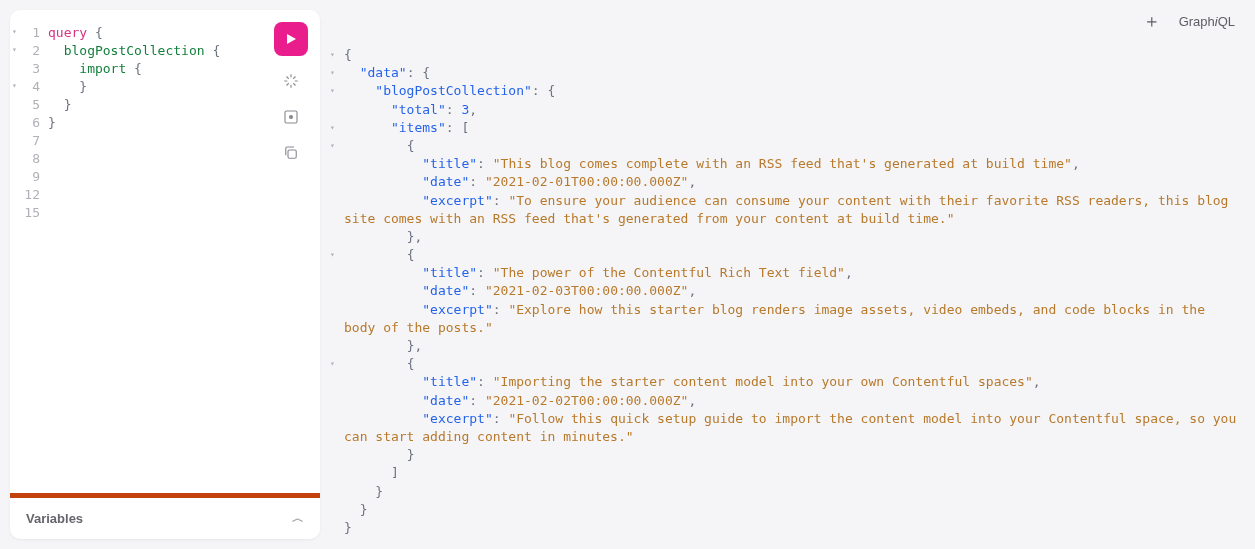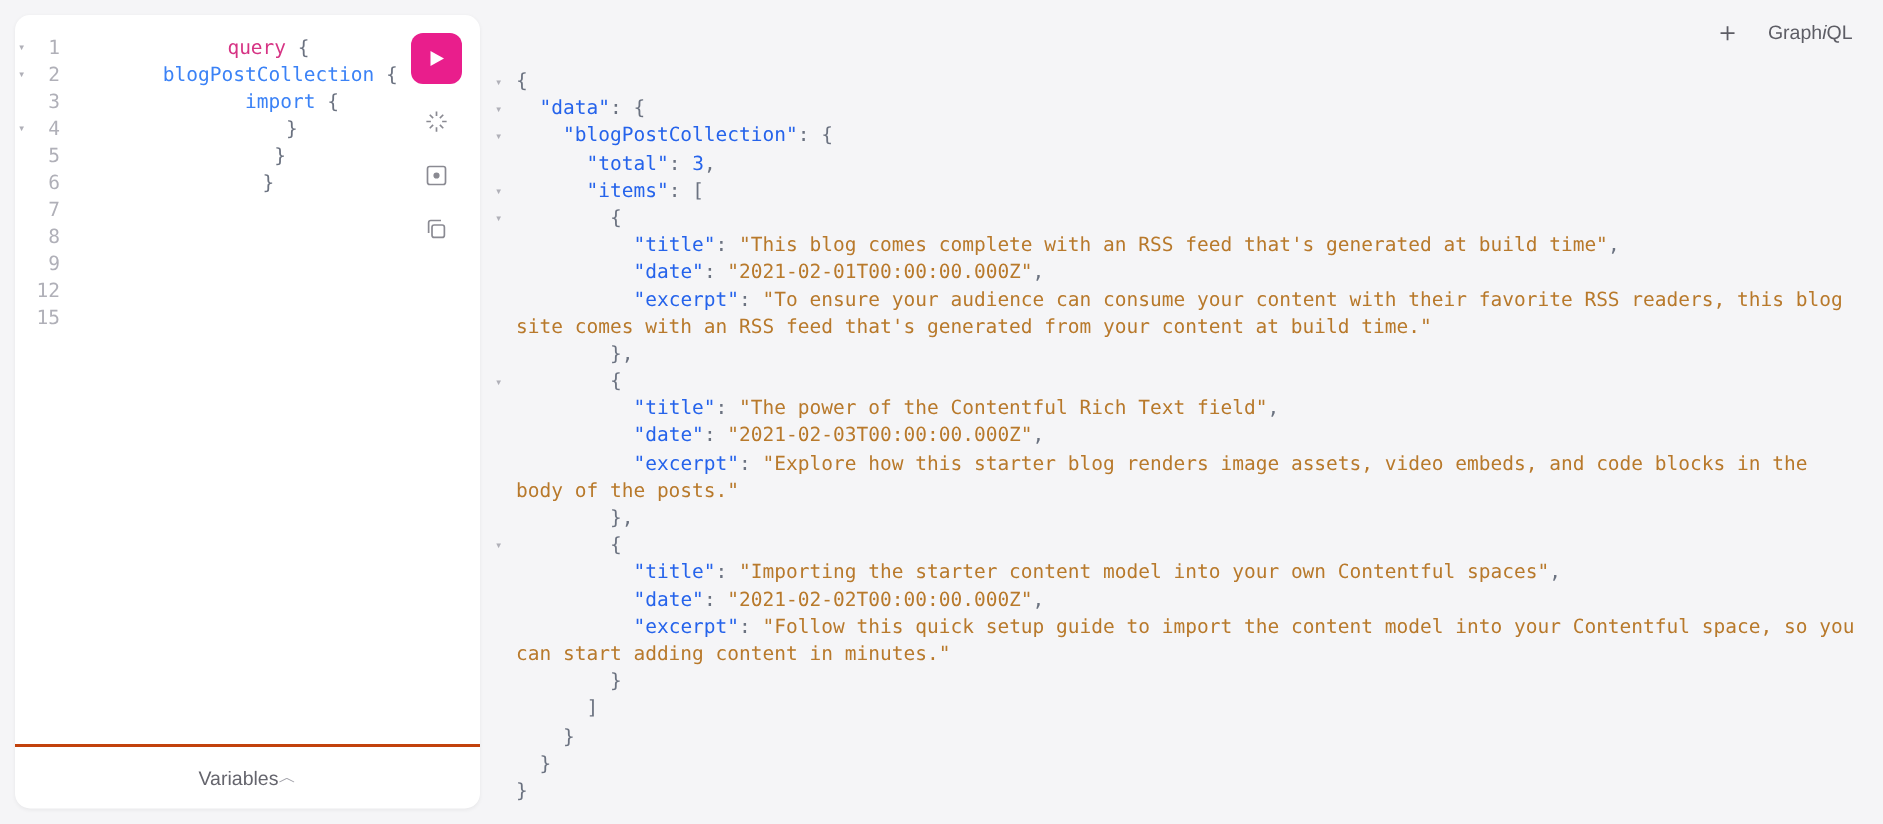--- a/index.html
+++ b/index.html
@@ -38,25 +38,25 @@
       user-select: none;
     }
     .gutter div { height: 18px; position: relative; }
     .fold-arrow {
       position: absolute;
       left: -2px;
       top: 2px;
       font-size: 8px;
       color: #b0b0b8;
     }
-    .code-lines { flex: 1; text-align: center; }
+    .code-lines { flex: 1; }
     .code-lines div { height: 18px; white-space: pre; }
     
     .tok-keyword { color: #d63384; }
-    .tok-field { color: #3b82f6; }
+    .tok-field { color: #15803d; }
     .tok-brace { color: #6b7280; }
     
     
     .tool-column {
       position: absolute;
       top: 12px;
       right: 12px;
       display: flex;
       flex-direction: column;
       align-items: center;
@@ -79,28 +79,29 @@
       display: flex;
       align-items: center;
       justify-content: center;
       width: 28px;
       height: 22px;
     }
     .tool-icon svg { stroke: #8a8a92; fill: none; stroke-width: 1.5; }
     
     
     .variables-bar {
-      border-top: 2px solid #c2410c;
+      border-top: 5px solid #c2410c;
       padding: 12px 16px;
       display: flex;
-      justify-content: center;
+      justify-content: space-between;
       align-items: center;
       cursor: pointer;
       color: #65656d;
       font-size: 13px;
+      font-weight: bold;
     }
     .chevron {
       color: #a0a0a8;
       font-size: 12px;
     }
     
     
     .results-panel {
       flex: 1;
       display: flex;

